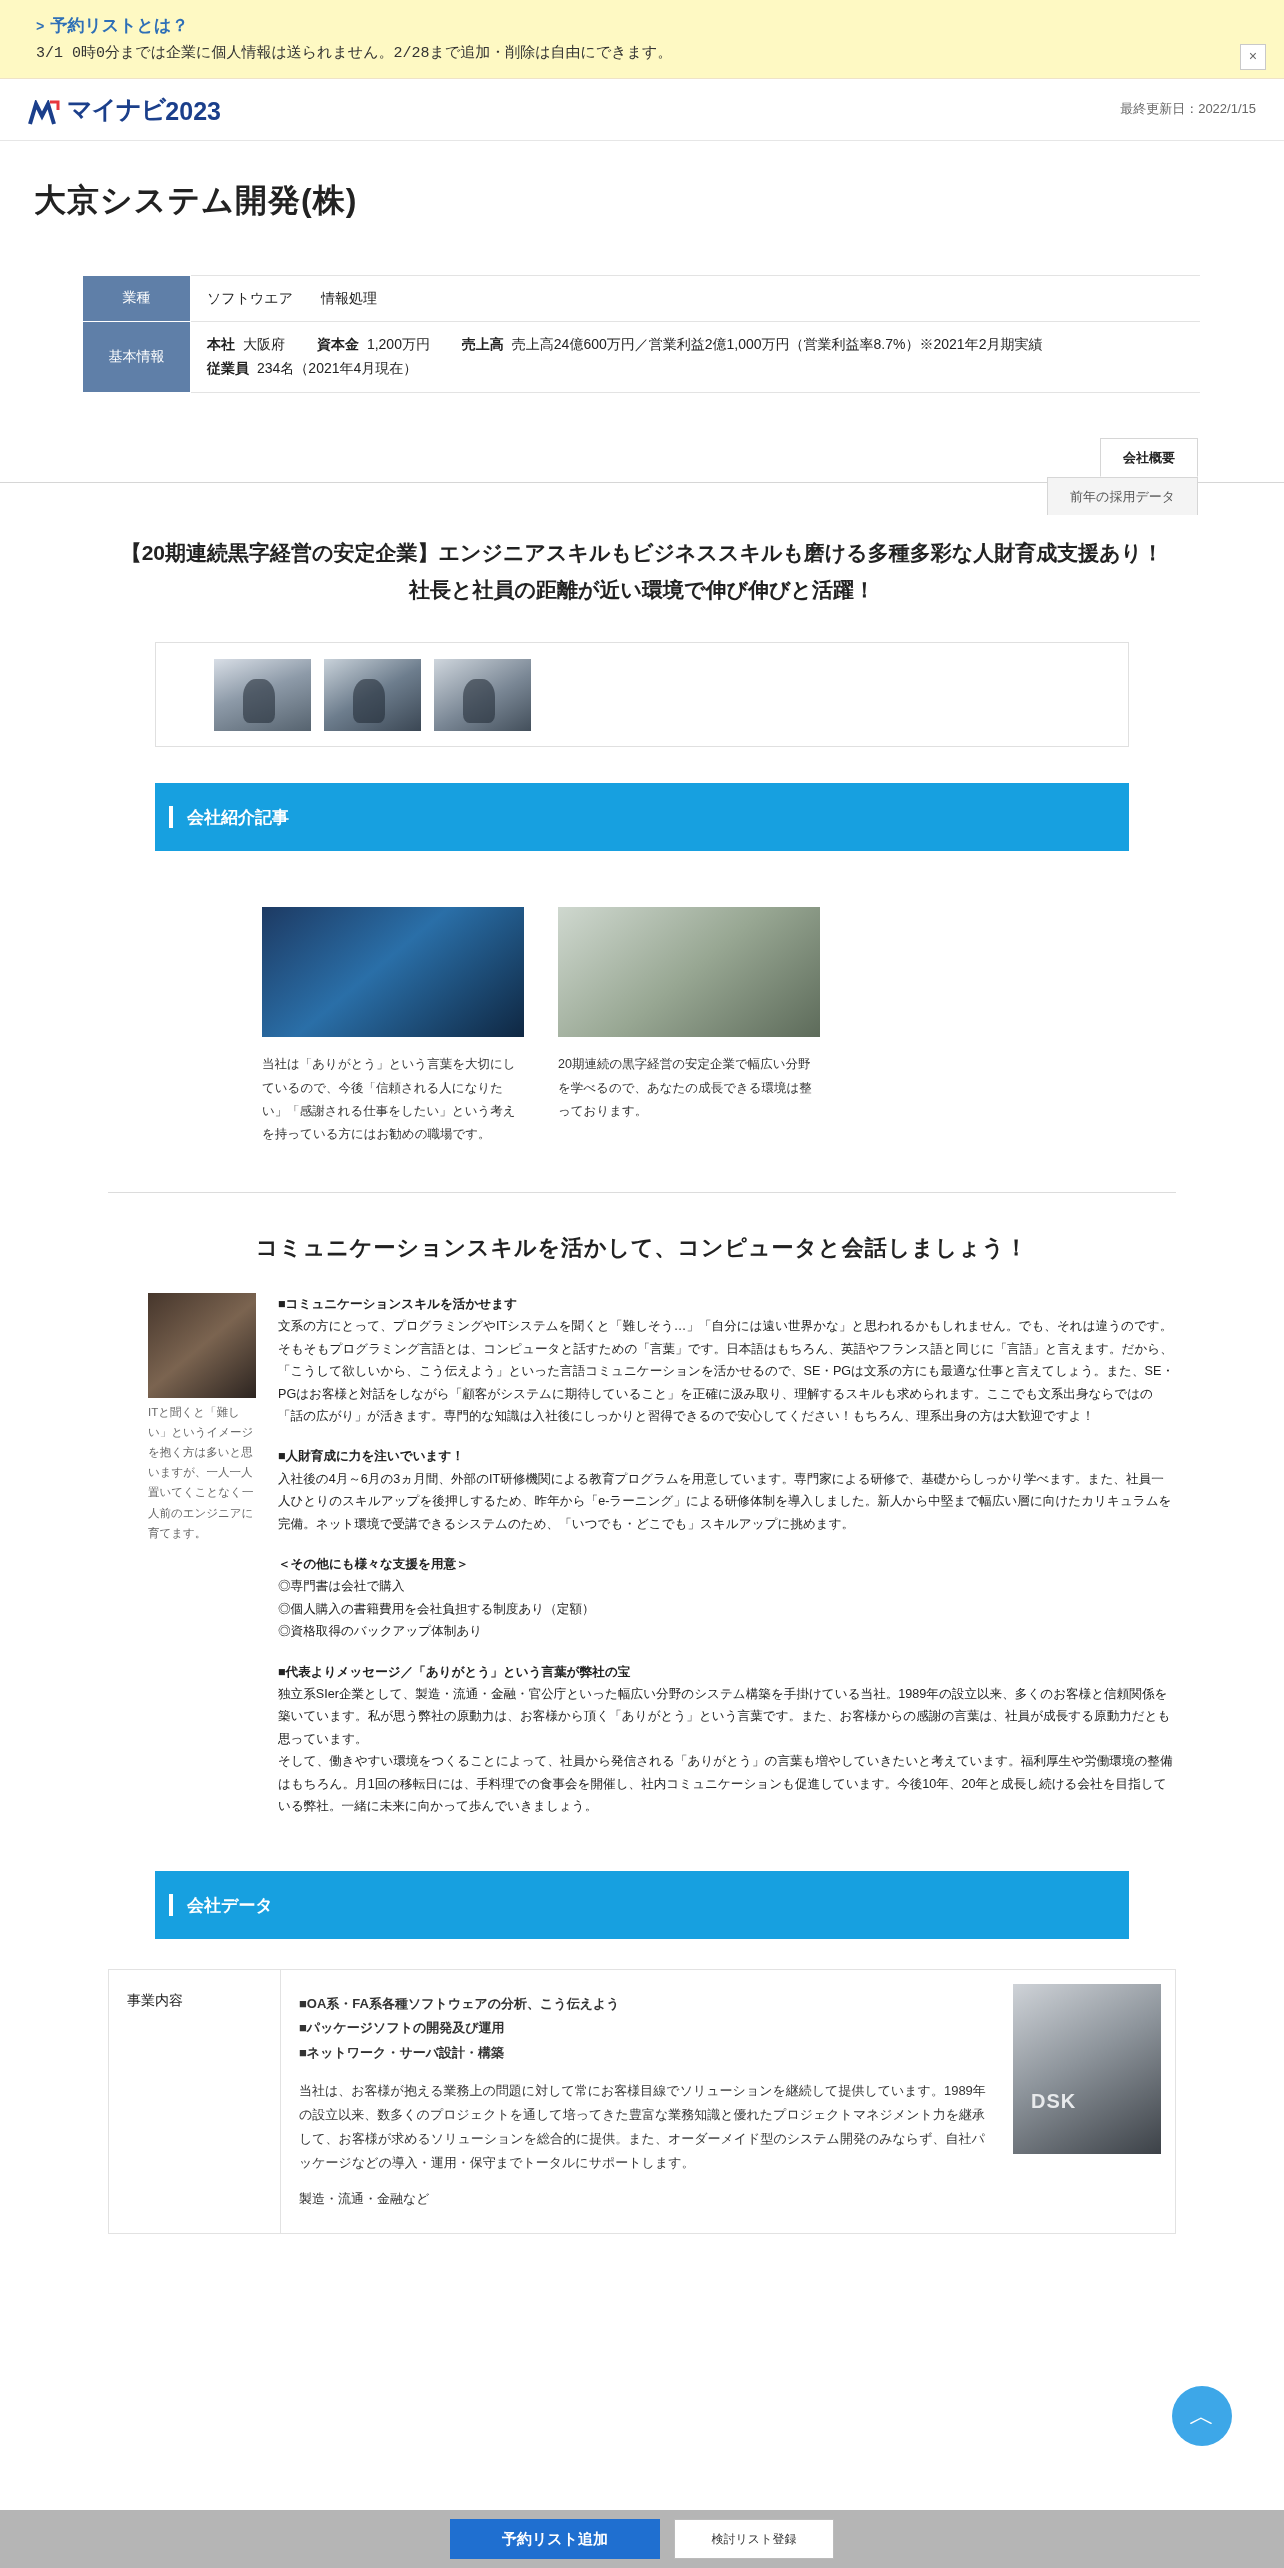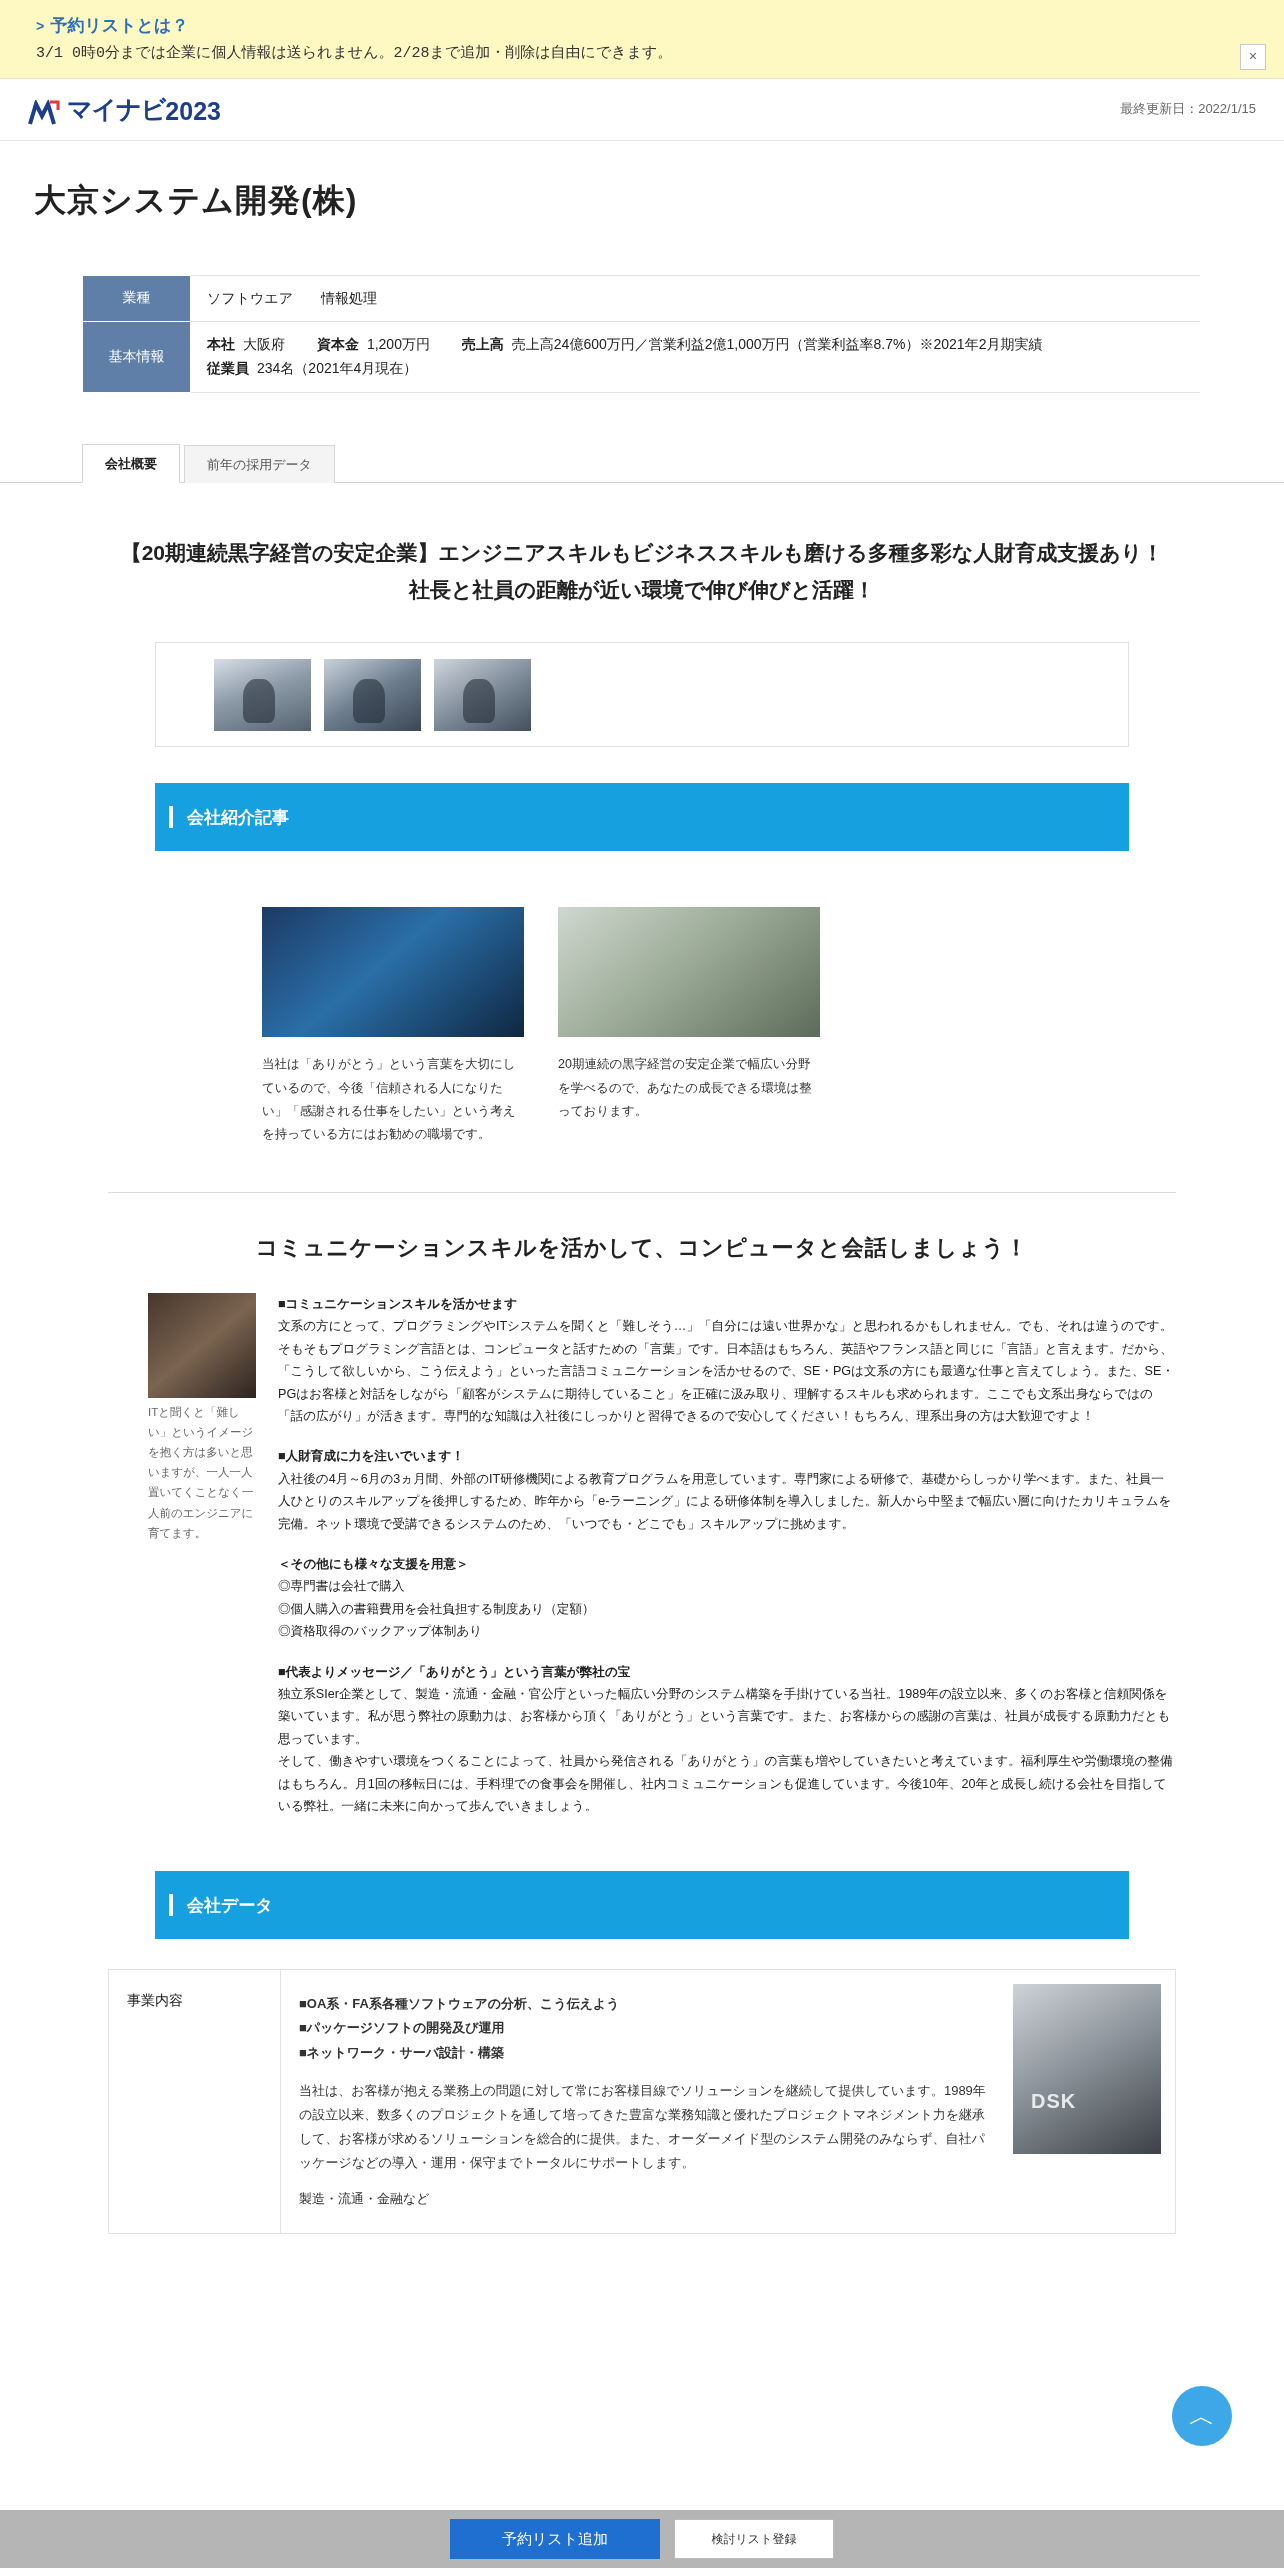--- a/index.html
+++ b/index.html
@@ -90,20 +90,21 @@
 
   
   .tabs-wrap {
     margin-top: 44px;
     border-bottom: 1px solid #d6d6d6;
     padding: 0 82px;
     display: flex;
     align-items: flex-end;
     height: 46px;
     background: #fff;
+    flex-direction: column;
   }
   .tab {
     border: 1px solid #d6d6d6;
     border-bottom: none;
     padding: 10px 22px 9px 22px;
     font-size: 13px;
     background: #f4f4f4;
     color: #555;
     margin-right: 4px;
     position: relative;
@@ -265,20 +266,21 @@
     justify-content: center;
     gap: 14px;
   }
   .btn-primary {
     background: #1f6fd0;
     color: #fff;
     border: none;
     width: 210px; height: 40px;
     font-size: 15px;
     cursor: pointer;
+    font-weight: bold;
   }
   .btn-secondary {
     background: #ffffff;
     color: #333;
     border: 1px solid #bbb;
     width: 160px; height: 40px;
     font-size: 12px;
     cursor: pointer;
   }
 </style>

